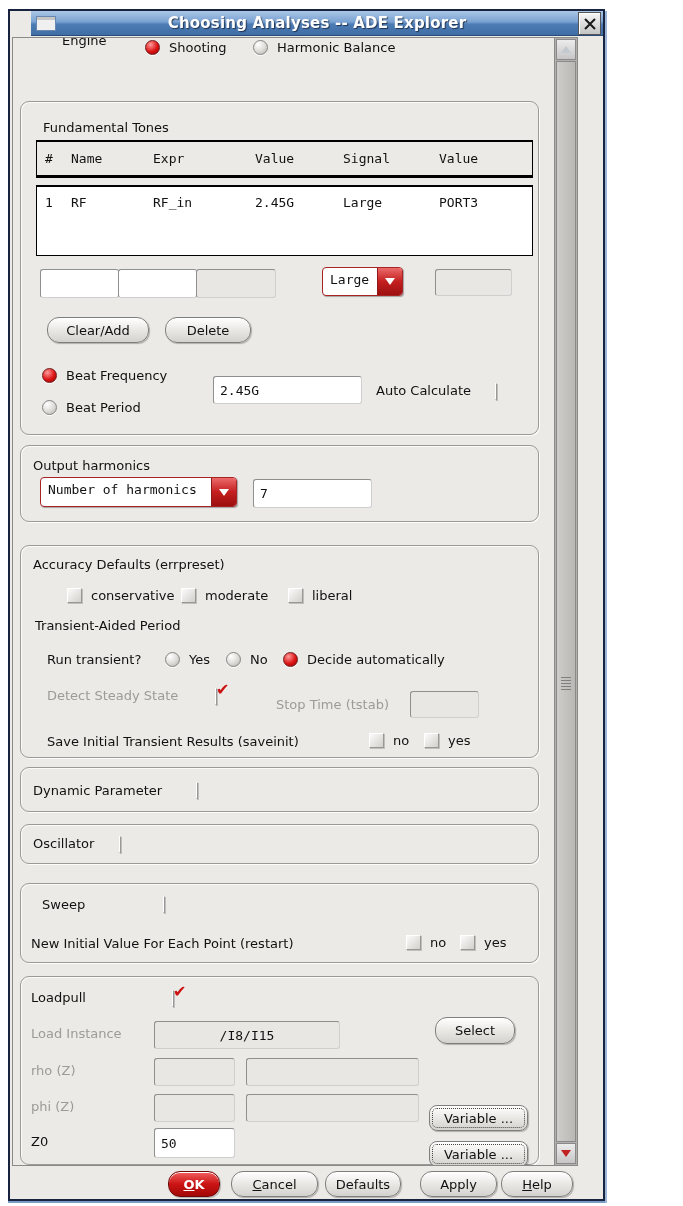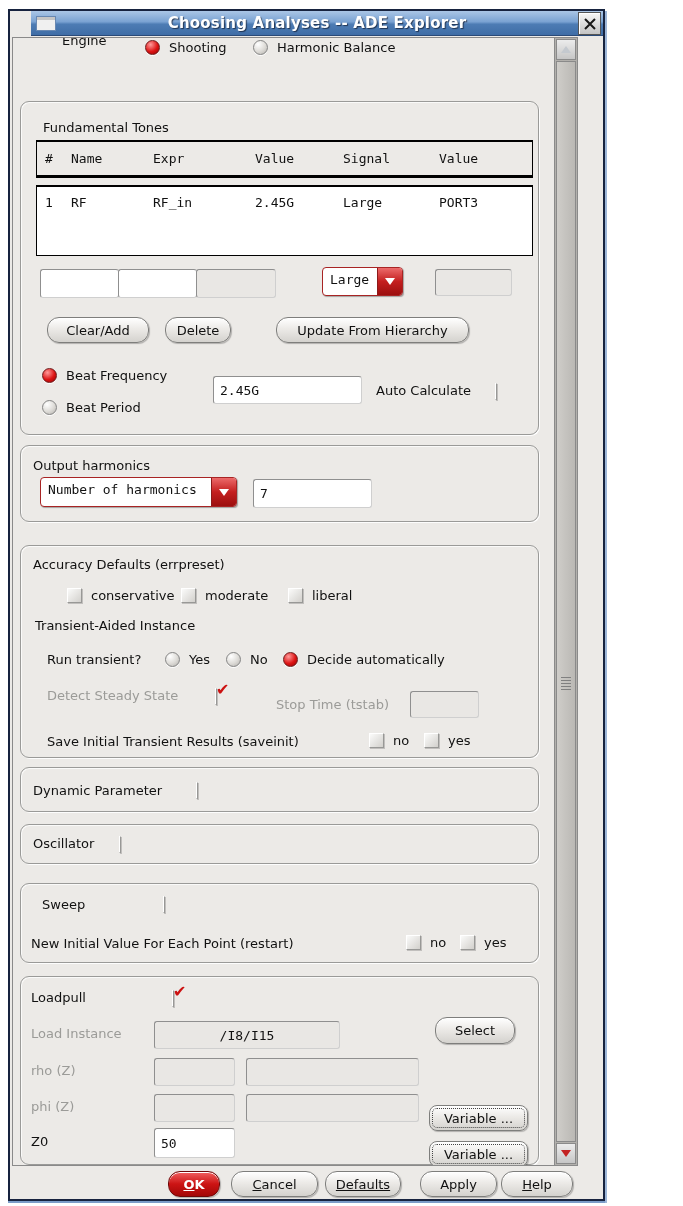--- a/index.html
+++ b/index.html
@@ -140,22 +140,21 @@
           <input class="tf dis abs" style="left: 175px; top: 167px; width: 80px; height: 29px;" disabled="">
           <div class="dropdown abs" style="left:301px;top:165px;width:81px;height:29px;">
             <span class="dd-text">Large</span>
             <span class="dd-arrow">
                 <span class="tri-dn-w"></span>
               </span>
           </div>
           <input class="tf dis abs" style="left: 414px; top: 167px; width: 77px; height: 27px;" disabled="">
 
           <div class="btn abs" style="left:26px;top:215px;width:102px;height:26px;">Clear/Add</div>
-          <div class="btn abs" style="left:144px;top:215px;width:66px;height:26px;">Delete</div>
-          <div class="btn abs" style="left:255px;top:215px;width:193px;height:26px;">Update From Hierarchy</div>
+          <div class="btn abs" style="left:144px;top:215px;width:86px;height:26px;">Delete</div>
 
           <div class="abs rdrow" style="left:21px;top:266px;">
             <span class="rd on"></span>
             <span class="lbl">Beat Frequency</span>
           </div>
           <div class="abs rdrow" style="left:21px;top:298px;">
             <span class="rd"></span>
             <span class="lbl">Beat Period</span>
           </div>
           <input class="tf abs" style="left: 192px; top: 274px; width: 149px; height: 28px;" value="2.45G">
@@ -183,21 +182,21 @@
           </div>
           <div class="abs cbrow" style="left:160px;top:42px;">
             <span class="cb"></span>
             <span class="lbl">moderate</span>
           </div>
           <div class="abs cbrow" style="left:267px;top:42px;">
             <span class="cb"></span>
             <span class="lbl">liberal</span>
           </div>
 
-          <div class="abs lbl" style="left:14px;top:72px;">Transient-Aided Instance</div>
+          <div class="abs lbl" style="left:14px;top:72px;">Transient-Aided Period</div>
 
           <div class="abs lbl" style="left:26px;top:106px;">Run transient?</div>
           <div class="abs rdrow" style="left:144px;top:106px;">
             <span class="rd"></span>
             <span class="lbl">Yes</span>
           </div>
           <div class="abs rdrow" style="left:205px;top:106px;">
             <span class="rd"></span>
             <span class="lbl">No</span>
           </div>
@@ -284,21 +283,21 @@
 
     <div class="footer">
       <div class="btn ok abs" style="left:158px;top:0;width:52px;height:26px;">
           <span class="u">O</span>
           <span>K</span>
         </div>
       <div class="btn abs" style="left:221px;top:0;width:87px;height:26px;">
           <span class="u">C</span>
           <span>ancel</span>
         </div>
-      <div class="btn abs" style="left:315px;top:0;width:76px;height:26px;text-decoration:underline;">Defaults</div>
+      <div class="btn abs" style="left:315px;top:0;width:76px;height:26px;">Defaults</div>
       <div class="btn abs" style="left:410px;top:0;width:77px;height:26px;">Apply</div>
       <div class="btn abs" style="left:491px;top:0;width:72px;height:26px;">
           <span class="u">H</span>
           <span>elp</span>
         </div>
     </div>
   </div>
 </div>
 
 </body></html>

